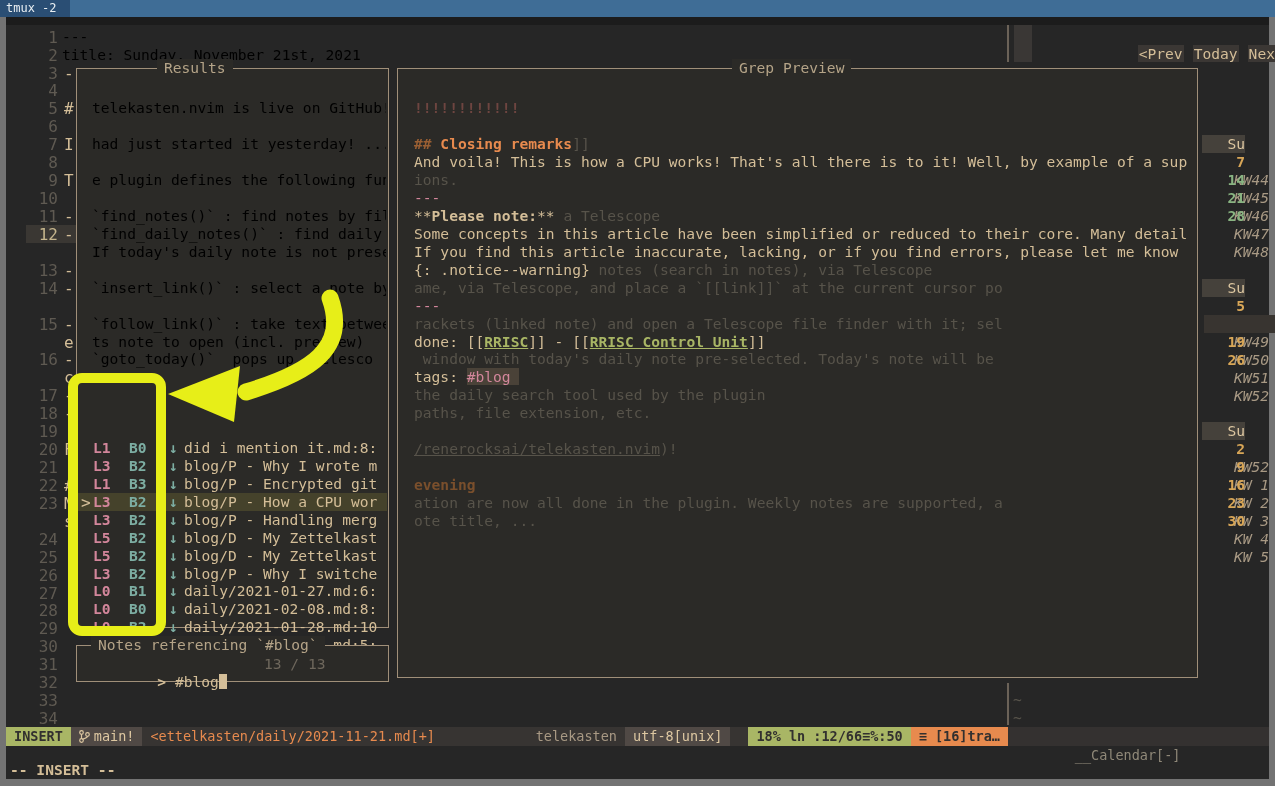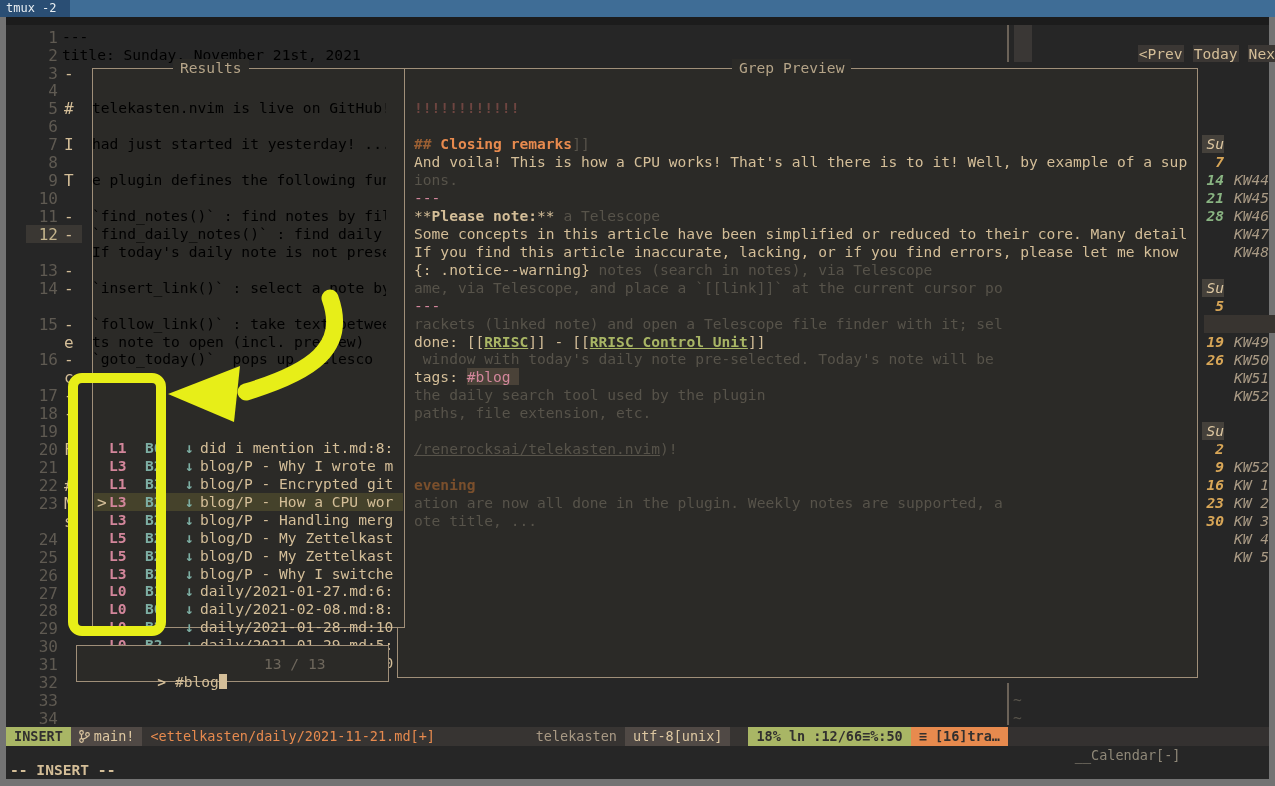--- a/index.html
+++ b/index.html
@@ -36,21 +36,21 @@
   .res-l{position:absolute;left:15px;width:26px;color:#d3869b;font-weight:bold;}
   .res-b{position:absolute;left:51px;width:21px;color:#7daea3;font-weight:bold;}
   .res-arrow{position:absolute;left:91px;color:#7daea3;font-weight:bold;}
   .res-text{position:absolute;left:106px;right:2px;overflow:hidden;color:#d4be98;}
   
   .prompt-caret{color:#d4be98;font-weight:bold}
   .cursorblock{display:inline-block;width:8px;height:15px;background:#d4be98;vertical-align:-2px;}
   .count{position:absolute;left:187px;top:0;color:#6e675c;}
   
   .cal-left{position:absolute;left:1032.5px;width:158px;color:#56514a;text-align:right;}
-  .cal-su{position:absolute;left:1196px;width:22px;text-align:right;font-style:italic;}
+  .cal-su{position:absolute;left:1196px;width:43px;text-align:right;}
   .cal-kw{position:absolute;left:1228px;}
   .cal-hl{position:absolute;left:1198px;width:71px;height:18px;background:#383430;}
   .navbtn{background:#3b3734;color:#d4be98;padding:0 1px;margin-right:9px;}
   
   .sline{position:absolute;left:0px;top:710px;width:1002px;height:19px;background:#373432;display:flex;align-items:stretch;font:13.5px/19px "DejaVu Sans Mono",monospace;white-space:pre;overflow:hidden;}
   .sl-seg{padding:0 8px;}
   .sl-mode{background:#a9b665;color:#32302f;font-weight:bold;}
   .sl-branch{background:#504945;color:#ddc7a1;display:flex;align-items:center;gap:4px;}
   .sl-file{color:#e78a4e;}
   .sl-fill{flex:1;}
@@ -515,21 +515,21 @@
 
         <div class="row z3" style="left: 408px; top: 423px;"><span class="seg dimlink">/renerocksai/telekasten.nvim</span><span class="seg dim">)!</span></div>
 
         <div class="row z3" style="left: 408px; top: 459px;"><span class="seg dimorange">evening</span></div>
 
         <div class="row z3" style="left: 408px; top: 477px;"><span class="seg dim">ation are now all done in the plugin. Weekly notes are supported, a</span></div>
 
         <div class="row z3" style="left: 408px; top: 495px;"><span class="seg dim">ote title, ...</span></div>
       </div>
 
-    <div class="float z2" style="left:86px;top:51px;width:313px;height:560px">
+    <div class="float z2" style="left:70px;top:51px;width:313px;height:560px">
       <span class="ftitle" style="left:80px">Results</span>
       <div>
 
           <div class="res-row" style="top: 370px;">
             <span class="res-caret"></span>
             <span class="res-l mono">L1</span>
             <span class="res-b mono">B0</span>
             <span class="res-arrow mono">↓</span>
             <span class="res-text mono">did i mention it.md:8:</span>
           </div>
@@ -626,20 +626,21 @@
             <span class="res-caret"></span>
             <span class="res-l mono">L2</span>
             <span class="res-b mono">B1</span>
             <span class="res-arrow mono">↓</span>
             <span class="res-text mono">daily/2021-02-12.md:10</span>
           </div>
         </div>
     </div>
 
     <div class="float z3" style="left:70px;top:628px;width:313px;height:37px">
+      <span class="ftitle" style="left:14px">Notes referencing `#blog`</span>
       <div class="row" style="left:10px;top:9px">
         <span class="prompt-caret">&gt; </span><span class="fg">#blog</span><span class="cursorblock"></span>
       </div>
       <span class="count mono" style="top:9px">13 / 13</span>
     </div>
 
     <div class="sline">
       <span class="sl-seg sl-mode">INSERT</span>
       <span class="sl-seg sl-branch">
         <svg width="11" height="13" viewBox="0 0 11 13">

